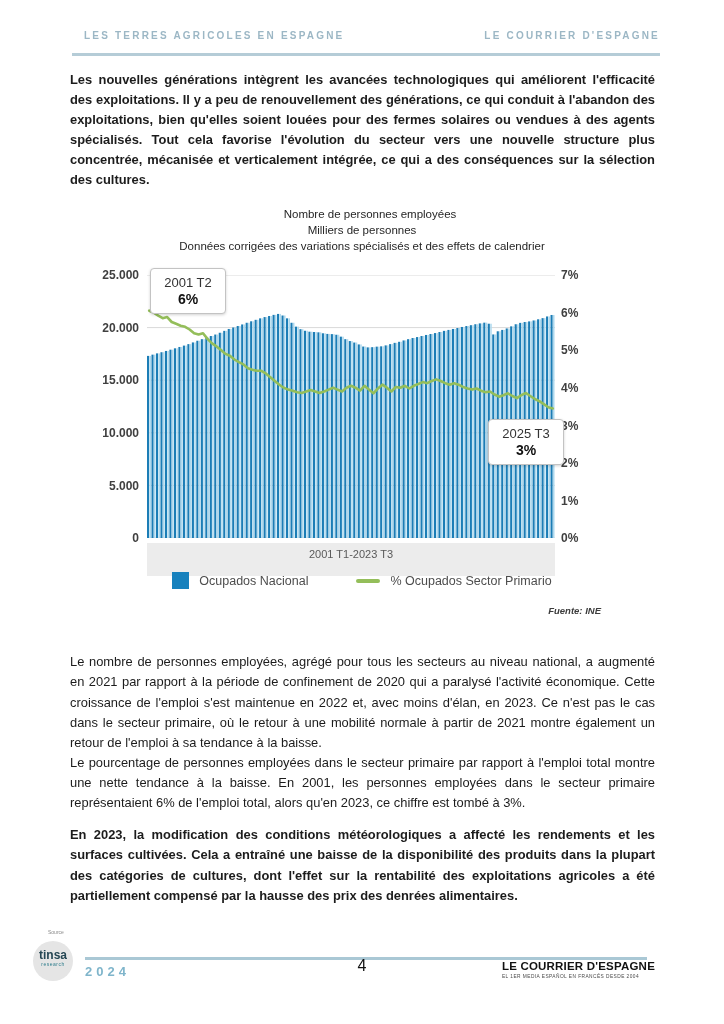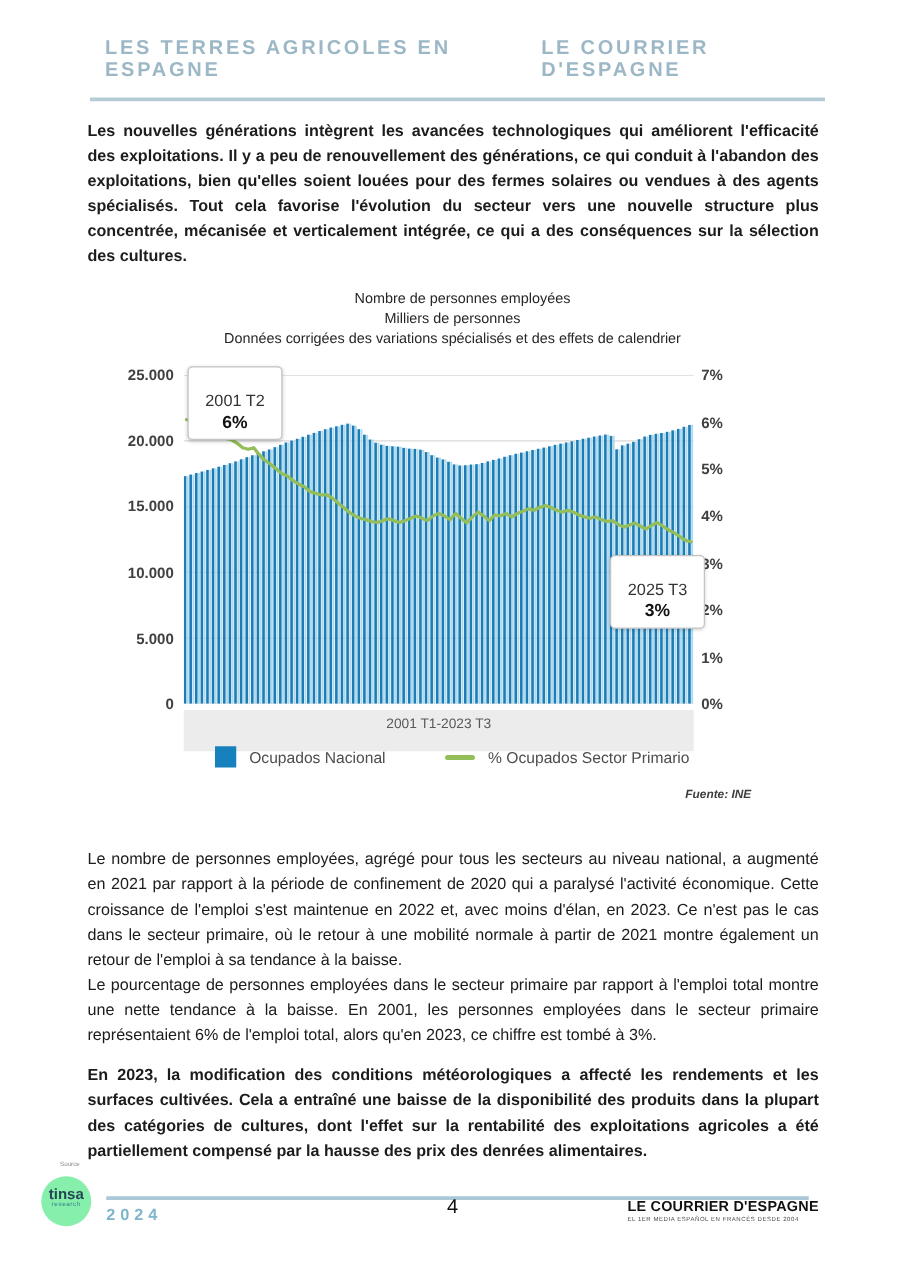--- a/index.html
+++ b/index.html
@@ -3,21 +3,21 @@
 <meta charset="utf-8">
 <style>
   html,body { margin:0; padding:0; background:#ffffff; }
   .page {
     position:relative; width:724px; height:1024px; background:#ffffff;
     font-family:"Liberation Sans", sans-serif; color:#1a1a1a; overflow:hidden;
   }
   
   .header { display:flex; justify-content:space-between; padding:30px 64px 0 72px; }
   .header span {
-    font-size:16px; font-weight:bold; letter-spacing:2.2px; color:#9cb7c5;padding-left:12px;
+    font-size:10px; font-weight:bold; letter-spacing:2.2px; color:#9cb7c5;padding-left:12px;
   }
   .rule { height:2.5px; background:#b5ccd7; margin:12px 64px 0 72px; }
   
   .title {
     margin:17px 70px 0 70px; font-size:15.5px; font-weight:bold; color:#16283a;
     line-height:1.55; letter-spacing:0.4px;
   }
   
   .para {
     margin:14px 69px 0 70px; font-size:12.9px; line-height:1.56;
@@ -32,42 +32,42 @@
   .ct1 { top:2px;padding-left:16px; } .ct2 { top:18px; } .ct3 { top:34px; }
   .plot { position:absolute; left:147px; top:69px; width:408px; height:263px; }
   .yticks { position:absolute; top:0; bottom:0;font-weight:bold; }
   .yticks.left { left:0; width:139px; }
   .yticks.right { left:561px; width:50px; }
   .ytick { position:absolute; font-size:12px; color:#404040; height:16px; line-height:16px; }
   .yticks.left .ytick { right:0; text-align:right; }
   .yticks.right .ytick { left:0; text-align:left; }
   .ann {
     position:absolute; background:#ffffff; border:1px solid #c3c3c3; border-radius:4px;
-    box-shadow:0 1px 3px rgba(0,0,0,0.18); text-align:center; padding:19px 10px 6px 10px;
+    box-shadow:0 1px 3px rgba(0,0,0,0.18); text-align:center; padding:6px 10px 6px 10px;
     min-width:54px; z-index:3;
   }
   .ann .ann-label { display:block; font-size:13px; color:#333333; }
   .ann .ann-value { display:block; font-size:14px; font-weight:bold; color:#111111; margin-top:1px; }
   .ann1 { left:150px; top:62px; }
   .ann2 { left:488px; top:213px; }
   .xband {
     position:absolute; left:147px; top:337px; width:408px; height:33px; line-height:22px;
     background:#ececec; text-align:center; font-size:11px; color:#595959;
   }
   .legend { position:absolute; left:0; right:0; top:366px; display:flex; justify-content:center; gap:48px; }
   .leg-item { display:flex; align-items:center; gap:10px; }
   .leg-sq { width:17px; height:17px; background:#1781bd; }
   .leg-line { width:24px; height:3.5px; border-radius:2px; background:#94be5a; }
   .leg-label { font-size:12.5px; color:#4d4d4d; }
   .fuente { position:absolute; top:399px; right:123px; font-size:9.5px; font-style:italic; font-weight:bold; color:#3d3d3d; }
   
   .f-source { position:absolute; left:48px; top:929px; font-size:5px; color:#8a8a8a; }
   .tinsa {
     position:absolute; left:33px; top:941px; width:40px; height:40px; border-radius:50%;
-    background:#86efac; text-align:center;
+    background:#e5e5e5; text-align:center;
   }
   .tinsa-main { display:block; margin-top:8px; font-size:12px; font-weight:bold; color:#254653; line-height:12px; }
   .tinsa-sub { display:block; font-size:5px; color:#2f7d8c; letter-spacing:0.5px; }
   .f-line { position:absolute; left:85px; top:957px; width:562px; height:2.5px; background:#aac8d5; }
   .f-year { position:absolute; left:85px; top:964px; font-size:13px; font-weight:bold; letter-spacing:4px; color:#7fb5cb; }
   .f-page { position:absolute; left:0; right:0; top:957px; text-align:center; font-size:16px; color:#111111; }
   .f-brand { position:absolute; right:69px; top:960px; text-align:left; }
   .f-brand-name { display:block; font-size:11.5px; font-weight:900; letter-spacing:0.2px; color:#111111; white-space:nowrap; }
   .f-brand-tag { display:block; font-size:4.8px; letter-spacing:0.45px; color:#4a4a4a; margin-top:2px; white-space:nowrap; }
 </style>

